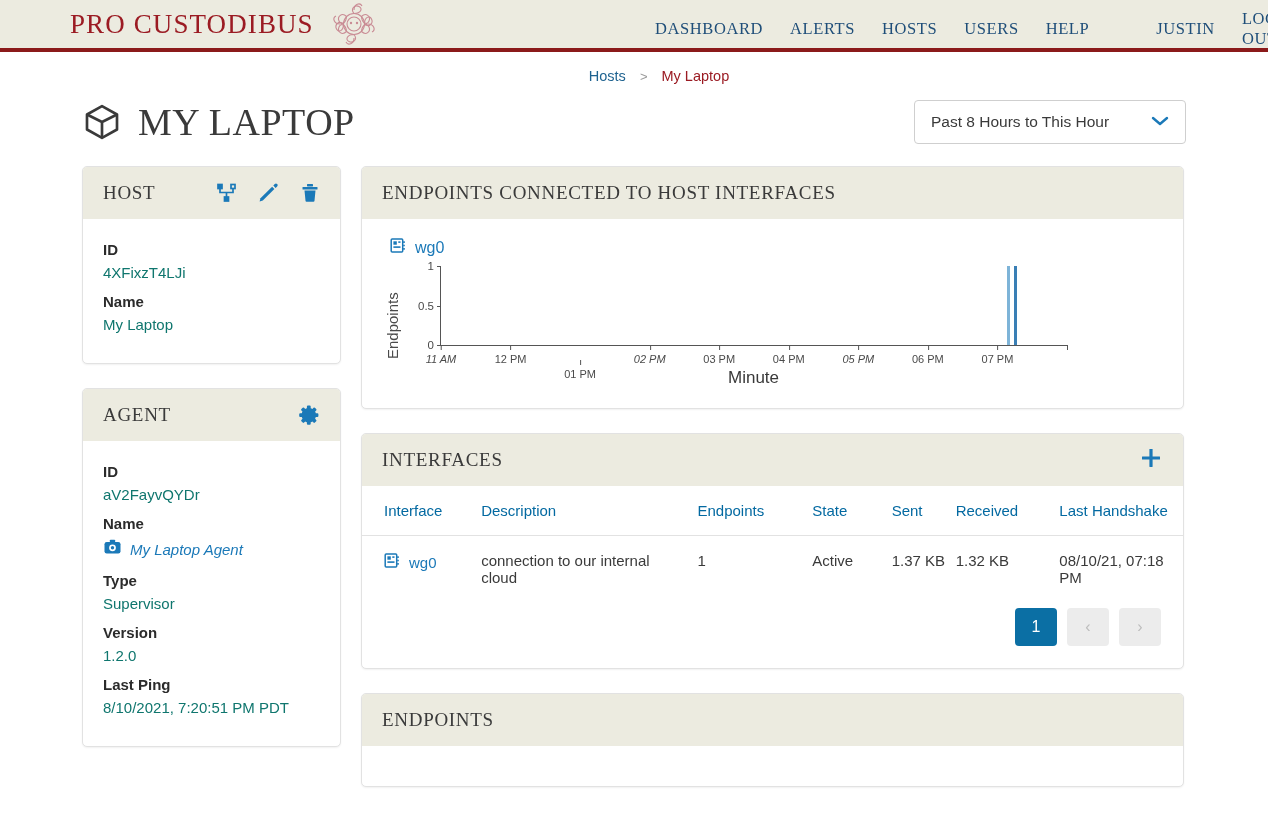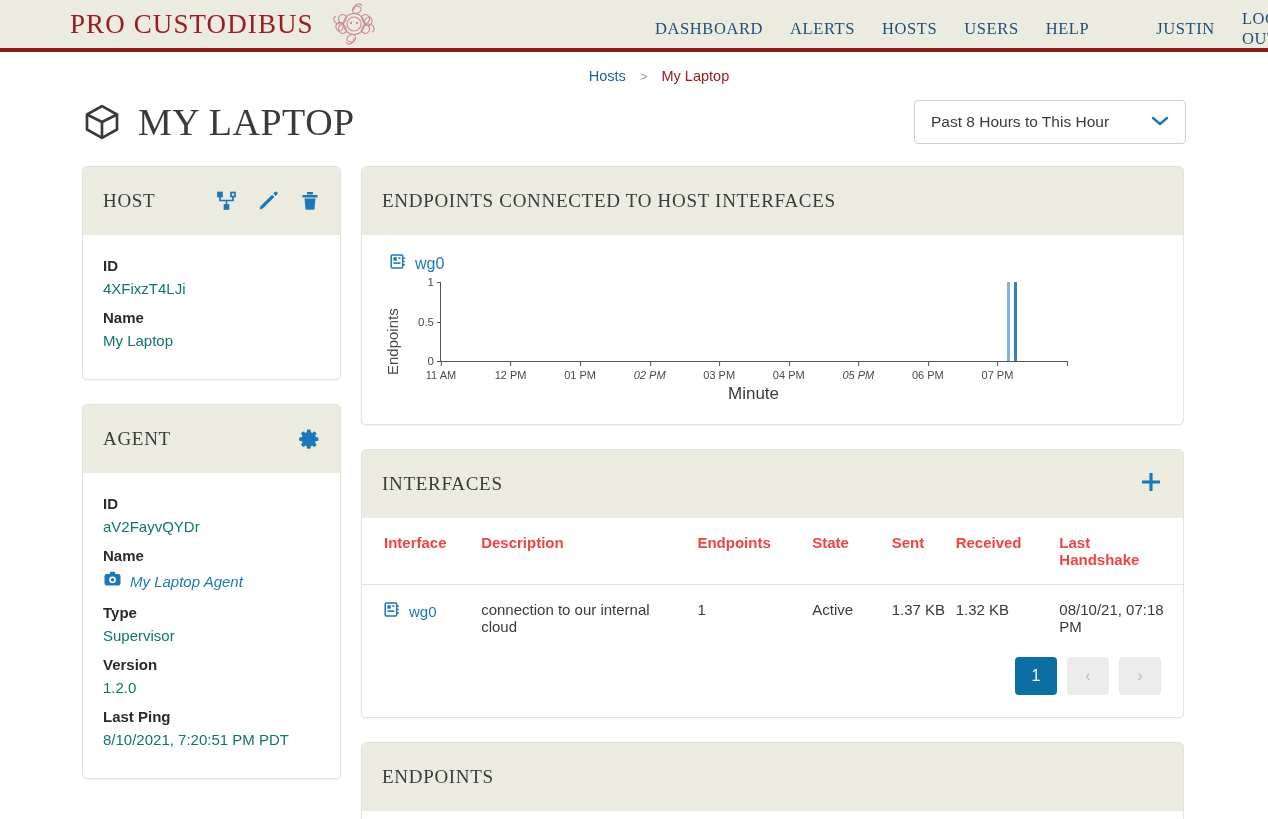--- a/index.html
+++ b/index.html
@@ -107,21 +107,21 @@
   .card {
     background: #ffffff;
     border: 1px solid #e2e2e2;
     border-radius: 5px;
     box-shadow: 0 1px 2px rgba(0,0,0,0.06);
     margin-bottom: 24px;
     overflow: hidden;
   }
   .card-head {
     background: #ecebe0;
-    height: 68px;
+    height: 52px;
     display: flex;
     align-items: center;
     justify-content: space-between;
     padding: 0 20px;
     text-align: right;
   }
   .card-title {
     font-family: "Liberation Serif", serif;
     font-size: 19px;
     letter-spacing: 0.7px;
@@ -188,22 +188,22 @@
   .xaxis-title {
     position: absolute; left: 62px; right: 100px; top: 108px;
     text-align: center; font-size: 17px; color: #3a3a3a;
   }
 
   
   table.data { width: 100%; border-collapse: collapse; }
   table.data th {
     text-align: left;
     font-size: 15px;
-    font-weight: bold;
-    color: #ef4444;
+    font-weight: normal;
+    color: #0369a1;
     padding: 16px 10px 16px 0;
     border-bottom: 1px solid #e2e2e2;
     vertical-align: top;
   }
   table.data td {
     font-size: 15px;
     color: #3a3a3a;
     padding: 16px 10px 16px 0;
     vertical-align: top;
   }
@@ -395,23 +395,23 @@
           <a href="#">wg0</a>
         </div>
 
         <div class="chart-area">
           <div class="ylabel">Endpoints</div>
           <div class="plot" id="plot">
 
           <div class="ytick" style="bottom: calc(0% + 0px); top: auto; transform: translateY(50%);">0</div>
               <div class="ytick" style="bottom: calc(50% + 0px); top: auto; transform: translateY(50%);">0.5</div>
               <div class="ytick" style="bottom: calc(100% + 0px); top: auto; transform: translateY(50%);">1</div>
-              <div class="xtick" style="left: 0%;">11 AM</div>
+              <div class="xtick" style="left: 0%; font-style: italic;">11 AM</div>
               <div class="xtick" style="left: 11.1111%;">12 PM</div>
-              <div class="xtick" style="left: 22.2222%;">01 PM</div>
+              <div class="xtick" style="left: 22.2222%; margin-top: 15px;">01 PM</div>
               <div class="xtick" style="left: 33.3333%; font-style: italic;">02 PM</div>
               <div class="xtick" style="left: 44.4444%;">03 PM</div>
               <div class="xtick" style="left: 55.5556%;">04 PM</div>
               <div class="xtick" style="left: 66.6667%; font-style: italic;">05 PM</div>
               <div class="xtick" style="left: 77.7778%;">06 PM</div>
               <div class="xtick" style="left: 88.8889%;">07 PM</div>
               <div class="xtick" style="left: 100%;"></div>
               <div class="bar" style="height: 100%; width: 3px; left: calc(90.55% - 1px); background: rgb(126, 180, 216);"></div>
               <div class="bar" style="height: 100%; width: 3px; left: calc(91.75% - 1px); background: rgb(58, 127, 181);"></div>
             </div>

